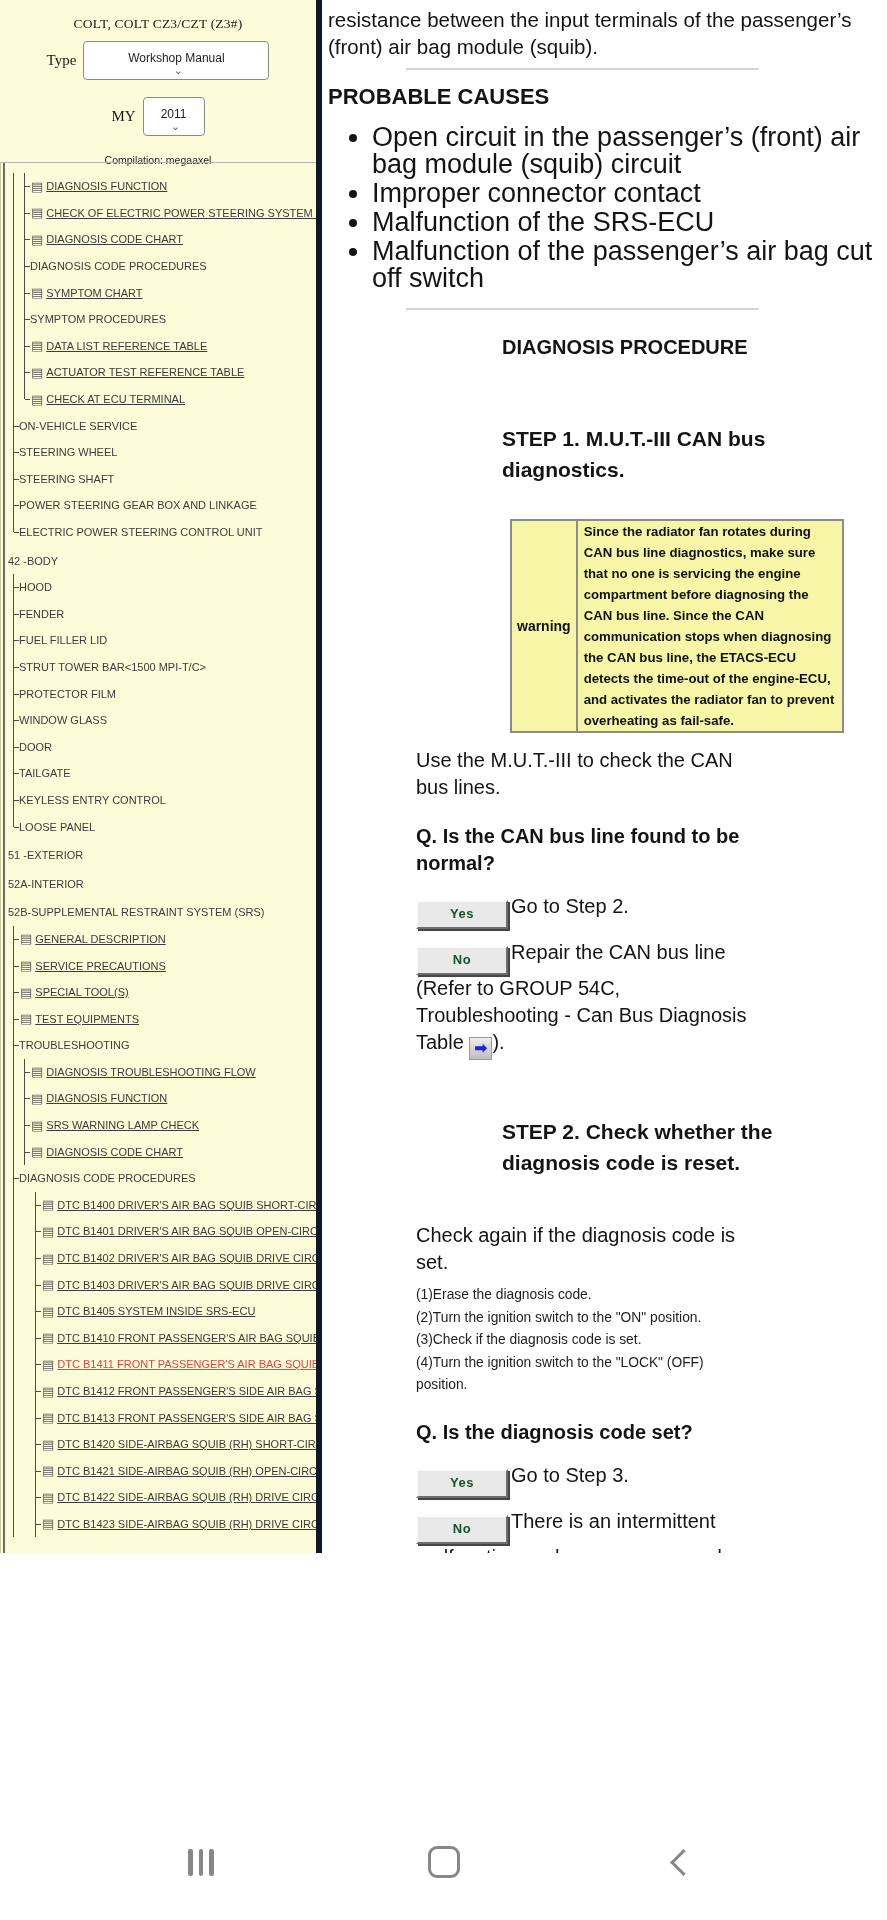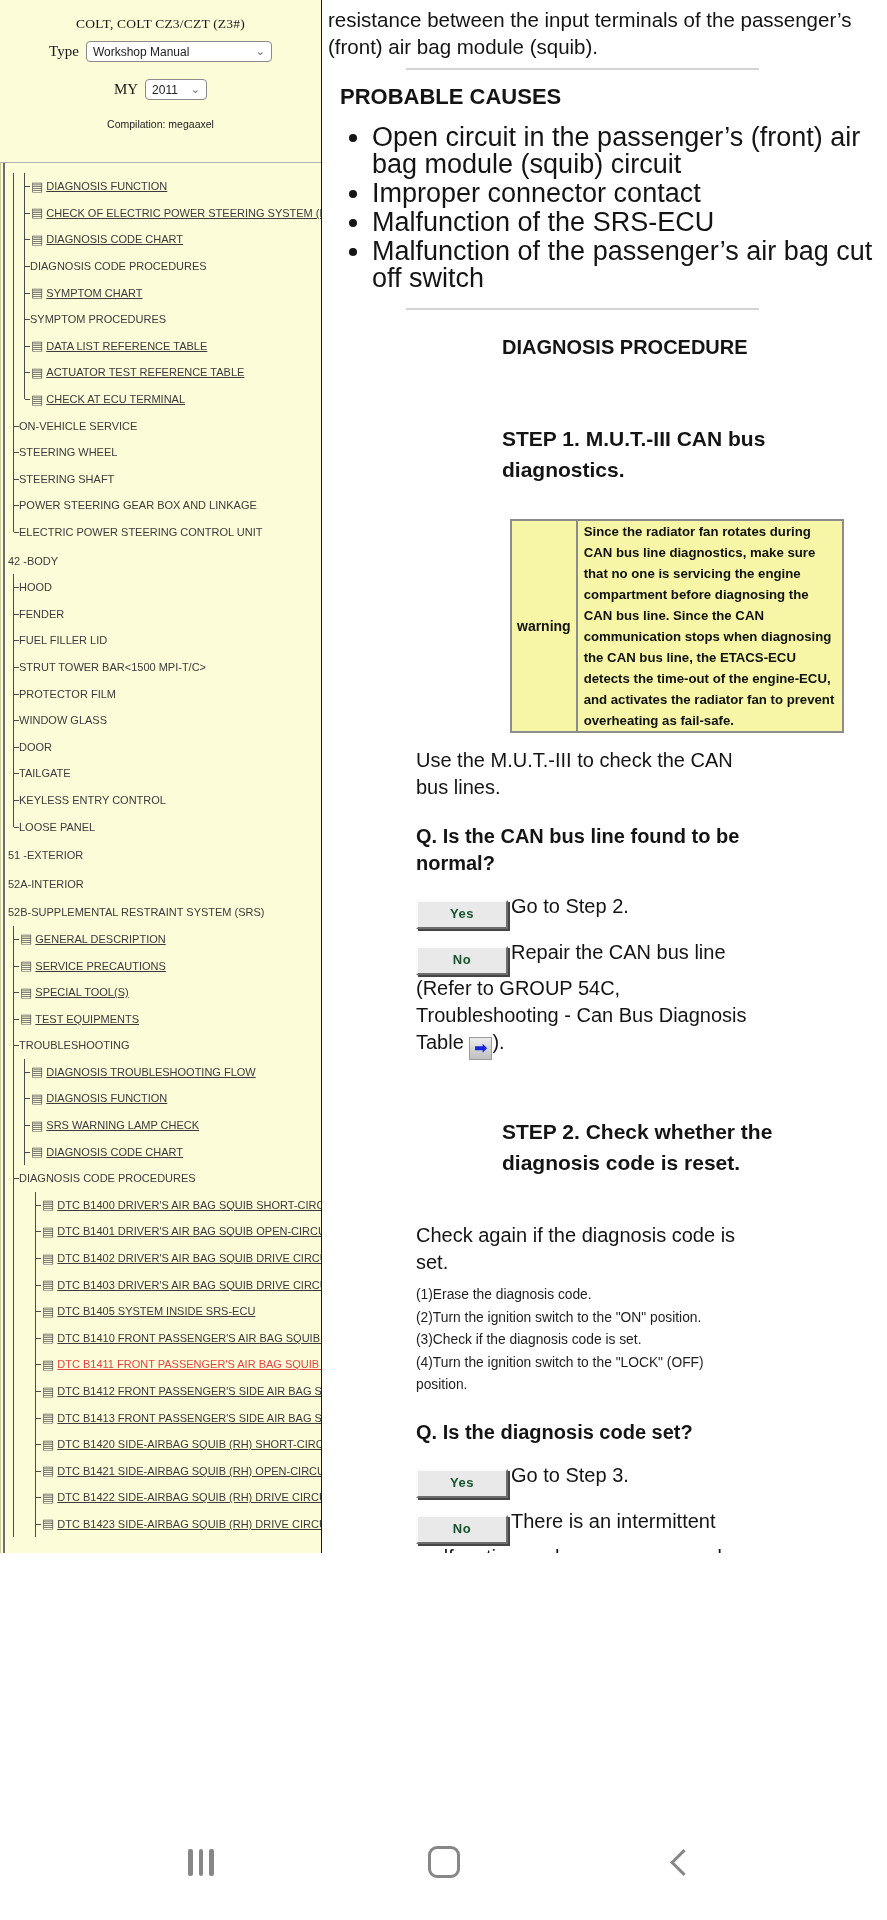--- a/index.html
+++ b/index.html
@@ -1,28 +1,28 @@
 <!DOCTYPE html>
 <html><head>
 <meta charset="utf-8">
 <style>
   html,body{margin:0;padding:0;background:#fff;}
   body{width:887px;height:1920px;position:relative;font-family:"Liberation Sans",sans-serif;overflow:hidden;}
 
   
   .main{display:flex;width:887px;height:1553px;overflow:hidden;}
-  .left{width:322px;min-width:322px;box-sizing:border-box;background:#FCFCD9;border-right:1px solid #0f172a;display:flex;flex-direction:column;}
+  .left{width:322px;min-width:322px;box-sizing:border-box;background:#FCFCD9;border-right:6px solid #0f172a;display:flex;flex-direction:column;}
   .content{flex:1;box-sizing:border-box;padding:2px 10px 0 6px;color:#141414;overflow:hidden;}
 
   
   .left-header{text-align:center;padding-top:16px;height:162px;box-sizing:border-box;}
   .lh-title{font-family:"Liberation Serif",serif;font-size:13.5px;color:#181818;letter-spacing:.2px;}
   .lh-row{margin-top:9px;display:flex;align-items:center;justify-content:center;gap:7px;font-family:"Liberation Serif",serif;font-size:15px;color:#181818;}
   .lh-row.my{margin-top:17px;}
-  .selbox{display:inline-flex;align-items:center;justify-content:space-between;background:#fff;border:1px solid #8a8a8a;border-radius:4px;height:19px;padding:0 6px;font-family:"Liberation Sans",sans-serif;font-size:12px;color:#222;}
+  .selbox{display:inline-flex;align-items:center;justify-content:space-between;background:#fff;border:1px solid #8a8a8a;border-radius:4px;height:19px;padding:9px 6px;font-family:"Liberation Sans",sans-serif;font-size:12px;color:#222;flex-direction:column;}
   .selbox.type{width:172px;}
   .selbox.my{width:48px;}
   .chev{font-size:11px;color:#666;line-height:1;margin-left:4px;}
   .lh-comp{margin-top:18px;font-size:10.5px;color:#1c1c1c;}
 
   
   .tree{flex:1;overflow:hidden;border-top:1px solid #b3b3b3;border-left:1px solid #cccc9a;position:relative;padding:10px 0 0 4px;}
   .tree::before{content:'';position:absolute;left:2px;top:0;bottom:0;width:2px;background:#6d6d6d;}
   .trow{display:flex;align-items:center;height:26.6px;padding-left:3px;font-size:11px;color:#3b3b3b;white-space:nowrap;overflow:hidden;}
   .trow.chap{margin-top:2px;}
@@ -31,21 +31,21 @@
   .c-l::before{content:'';position:absolute;left:5px;top:0;height:13.3px;border-left:1px solid #4c4c4c;}
   .c-t::after,.c-l::after{content:'';position:absolute;left:6px;top:13.3px;width:5px;border-top:1px solid #4c4c4c;}
   .doc{font-size:13px;color:#5a5a5a;margin:0 3px 0 1px;flex:none;line-height:1;}
   .tl{flex:none;}
   .tl.link,.tl.active{text-decoration:underline;}
   .tl.active{color:#e04343;}
 
   
   .intro{font-size:20.5px;line-height:27px;margin:4px 0 8px 0;max-width:548px;}
   hr.rule{border:none;border-top:2px solid #d4d4d4;margin:8px 118px 10px 78px;height:0;}
-  .causes-title{font-size:22px;font-weight:bold;margin:14px 0 14px 12px;}
+  .causes-title{font-size:22px;font-weight:bold;margin:14px 0 14px 0;}
   ul.causes{margin:0 0 16px 0;padding-left:44px;font-size:27px;line-height:27px;max-width:520px;}
   ul.causes li{margin-bottom:2px;}
 
   .proc{margin-left:88px;width:436px;}
   .dp-title{font-size:20px;font-weight:bold;margin:26px 0 0 86px;}
   .step-title{font-size:21px;font-weight:bold;line-height:31px;margin:64px 0 0 86px;max-width:342px;}
   .step-title.s2{margin-top:56px;}
 
   table.warnbox{border-collapse:collapse;margin:34px 0 0 94px;}
   table.warnbox td{border:2px solid #8c8c8c;background:#F6F6A6;vertical-align:middle;}

